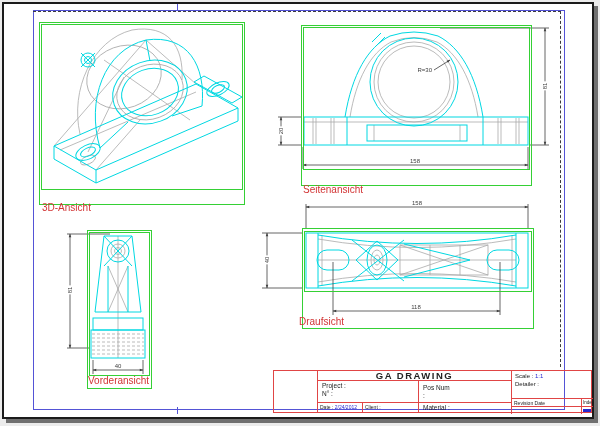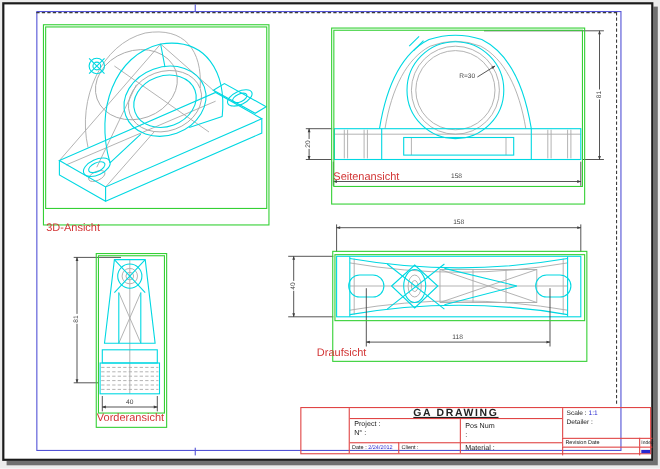--- a/index.html
+++ b/index.html
@@ -25,21 +25,21 @@
   .dimv{transform:translate(-50%,-50%) rotate(-90deg);}
   .dimr{transform:translate(-100%,-50%);}
   svg{position:absolute;left:0;top:0;}
   
   .tb{position:absolute;left:273px;top:370px;width:319px;height:43px;border:1px solid #e04545;
       box-sizing:border-box;font-size:6.5px;color:#1c1c1c;}
   .tb .cell{position:absolute;box-sizing:border-box;}
   .tb .lbl{display:block;line-height:8px;white-space:nowrap;}
   .tb-left{left:0;top:0;width:44px;height:41px;border-right:1px solid #e04545;}
   .tb-head{left:44px;top:0;width:193px;height:10px;border-bottom:1px solid #e04545;
-           text-align:center;font-weight:bold;font-size:9.5px;line-height:10px;letter-spacing:1.5px;color:#222;text-decoration:underline;}
+           text-align:center;font-weight:bold;font-size:9.5px;line-height:10px;letter-spacing:1.5px;color:#222;}
   .tb-proj{left:44px;top:10px;width:101px;height:21px;border-right:1px solid #e04545;padding:1px 0 0 4px;}
   .tb-pos{left:145px;top:10px;width:92px;height:21px;padding:3px 0 0 4px;}
   .tb-date{left:44px;top:31px;width:45px;height:10px;border-top:1px solid #e04545;border-right:1px solid #e04545;
            font-size:5px;padding:1px 0 0 2px;white-space:nowrap;}
   .tb-client{left:89px;top:31px;width:56px;height:10px;border-top:1px solid #e04545;border-right:1px solid #e04545;
              font-size:5px;padding:1px 0 0 2px;}
   .tb-mat{left:145px;top:31px;width:92px;height:10px;border-top:1px solid #e04545;padding:1px 0 0 4px;}
   .tb-right{left:237px;top:0;width:82px;height:27px;border-left:1px solid #e04545;padding:1px 0 0 3px;font-size:6px;}
   .tb-rev{left:237px;top:27px;width:70px;height:8px;border-left:1px solid #e04545;border-top:1px solid #e04545;
           font-size:5px;line-height:8px;padding-left:2px;}
@@ -204,22 +204,22 @@
   <div class="vp" style="left:39px;top:22px;width:204px;height:181px"></div>
   <div class="vp" style="left:41px;top:24px;width:200px;height:164px"></div>
   <div class="vp" style="left:301px;top:25px;width:229px;height:159px"></div>
   <div class="vp" style="left:303px;top:27px;width:225px;height:141px"></div>
   <div class="vp" style="left:302px;top:228px;width:230px;height:99px"></div>
   <div class="vp" style="left:304px;top:231px;width:226px;height:59px"></div>
   <div class="vp" style="left:87px;top:230px;width:63px;height:157px"></div>
   <div class="vp" style="left:89px;top:232px;width:59px;height:142px"></div>
 
   <div class="vlabel" style="left:42px;top:202px">3D-Ansicht</div>
-  <div class="vlabel" style="left:303px;top:156px">Seitenansicht</div>
-  <div class="vlabel" style="left:288px;top:316px">Draufsicht</div>
+  <div class="vlabel" style="left:303px;top:184px">Seitenansicht</div>
+  <div class="vlabel" style="left:299px;top:316px">Draufsicht</div>
   <div class="vlabel" style="left:88px;top:375px">Vorderansicht</div>
 
   <span class="dim" style="left:415px;top:161px">158</span>
   <span class="dim dimv" style="left:545px;top:86px">81</span>
   <span class="dim dimv" style="left:281px;top:131px">20</span>
   <span class="dim dimr" style="left:433px;top:70px">R=30</span>
   <span class="dim" style="left:417px;top:203px">158</span>
   <span class="dim" style="left:416px;top:307px">118</span>
   <span class="dim dimv" style="left:267px;top:260px">40</span>
   <span class="dim dimv" style="left:70px;top:290px">81</span>

